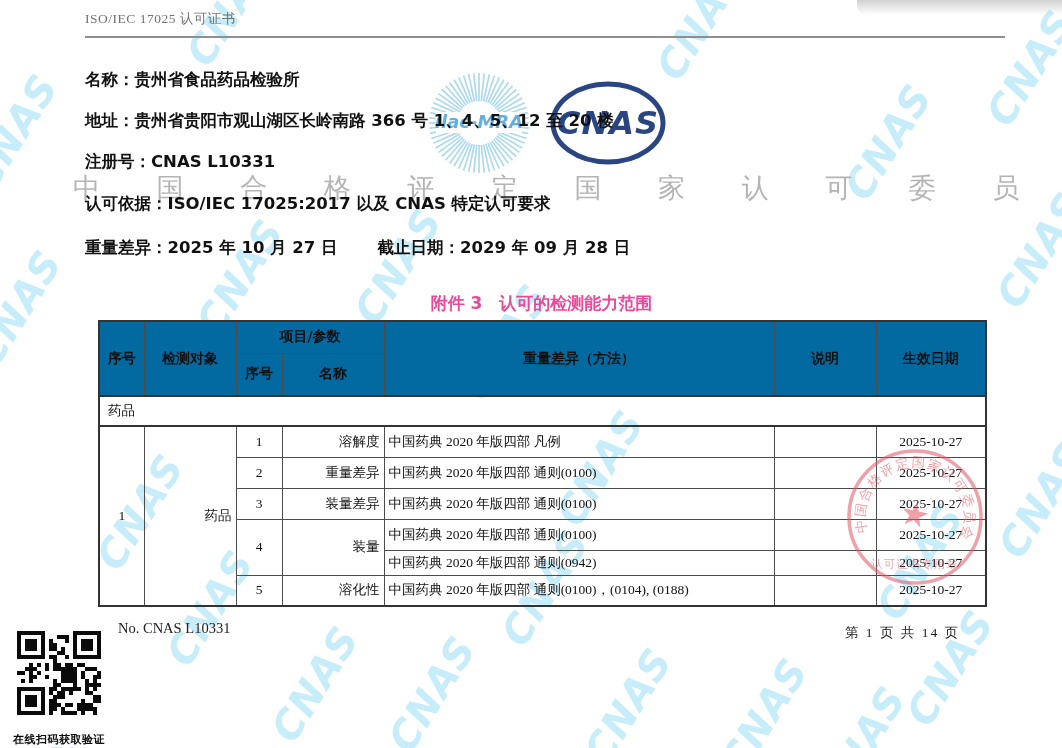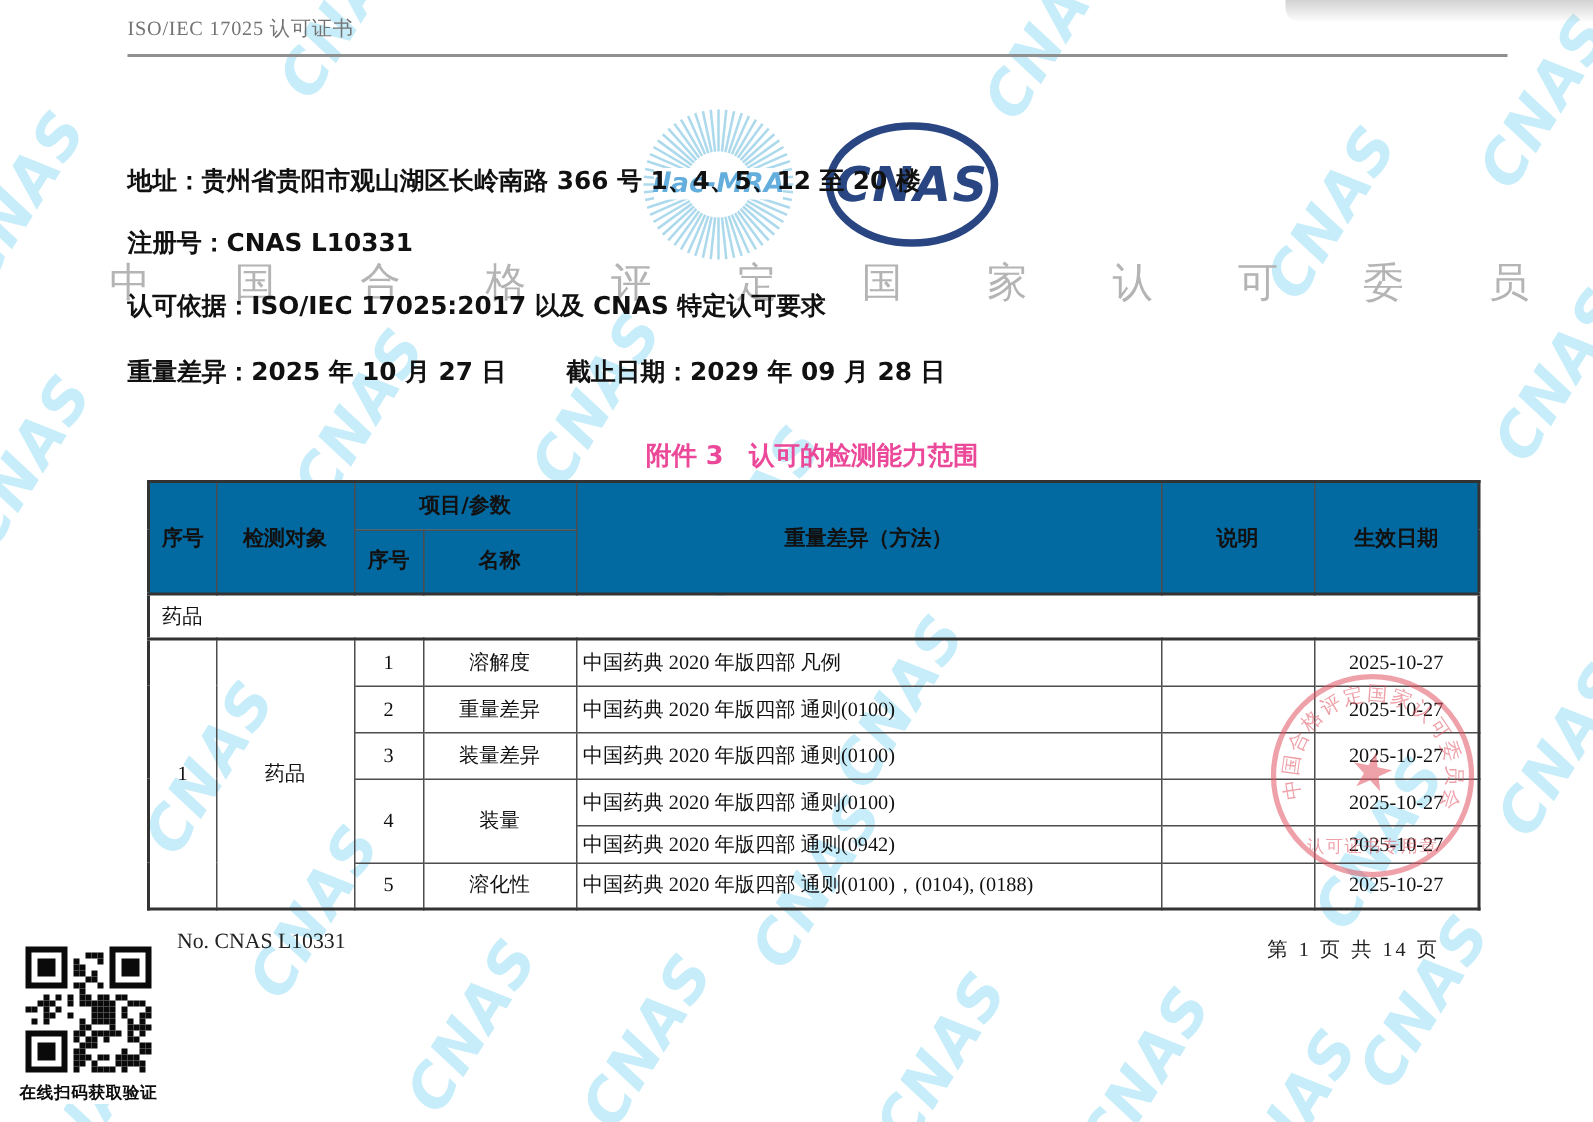--- a/index.html
+++ b/index.html
@@ -54,31 +54,31 @@
   }
   table.cap td{
     border:1px solid #4c4c4c;font:13.5px "Liberation Serif","DejaVu Serif",serif;
     color:#111;padding:2px 4px;vertical-align:middle;background:transparent;
   }
   tr.h1{height:32px;} tr.h2{height:43px;}
   tr.cat{height:30px;}
   tr.cat td{border-top:2px solid #333;border-bottom:2px solid #333;text-align:left;padding-left:8px;}
   tr.r{height:31px;} tr.rs{height:25px;}
   td.c-no,td.c-ino,td.c-date{text-align:center;}
-  td.c-obj,td.c-iname{text-align:center;padding-left:9px;}
+  td.c-obj,td.c-iname{text-align:right;padding-left:9px;}
   td.c-std{text-align:left;padding-left:13px;}
   td.vtop{vertical-align:top;padding-top:8px;}
   
   #stamp{position:absolute;left:845px;top:447px;z-index:3;opacity:.55;}
   
   .foot-no{position:absolute;left:118px;top:620px;z-index:2;font:14.5px "Liberation Serif","DejaVu Serif",serif;color:#222;}
   .foot-page{position:absolute;right:102px;top:624px;z-index:2;font:13.5px "Liberation Serif","DejaVu Serif",serif;letter-spacing:2px;color:#222;}
   .qrwrap{position:absolute;left:6px;top:624px;width:106px;z-index:2;background:#fff;text-align:center;}
   .qrwrap svg{display:block;margin:2px auto 0 auto;}
-  .qr-caption{font-weight:700;font-size:11px;letter-spacing:.5px;color:#0c0c0c;margin-top:1px;white-space:nowrap;}
+  .qr-caption{font-weight:700;font-size:11px;letter-spacing:.5px;color:#0c0c0c;margin-top:12px;white-space:nowrap;}
 </style>
 </head>
 <body>
 
 <div class="page">
 
   <div class="wm-layer" id="wm-layer">
       <span class="wm-tile" style="left: 230px; top: 8px; color: rgb(198, 237, 249);">CNAS</span>
       <span class="wm-tile" style="left: 700px; top: 22px; color: rgb(198, 237, 249);">CNAS</span>
       <span class="wm-tile" style="left: 1030px; top: 68px; color: rgb(198, 237, 249);">CNAS</span>
@@ -175,20 +175,23 @@
   </svg>
 
   <svg id="cnas-logo" class="logo" width="120" height="95" viewBox="0 0 120 95">
     <ellipse cx="60" cy="45" rx="55" ry="39" fill="none" stroke="#1e3c7c" stroke-width="5"></ellipse>
     <text x="60" y="56" text-anchor="middle" font-family="DejaVu Sans, sans-serif" font-size="32" font-style="italic" font-weight="700" fill="#1e3c7c" letter-spacing="1">CNAS</text>
   </svg>
 
   <div class="hdr-title">ISO/IEC 17025 认可证书</div>
   <div class="hdr-rule"></div>
 
+  <div class="info-line" style="top:69px">
+    <span>名称：</span><span>贵州省食品药品检验所</span>
+  </div>
   <div class="info-line" style="top:110px">
     <span>地址：</span><span>贵州省贵阳市观山湖区长岭南路 366 号 1、4、5、12 至 20 楼</span>
   </div>
   <div class="info-line" style="top:151px">
     <span>注册号：</span><span>CNAS L10331</span>
   </div>
   <div class="info-line" style="top:193px">
     <span>认可依据：</span><span>ISO/IEC 17025:2017 以及 CNAS 特定认可要求</span>
   </div>
   <div class="info-line" style="top:237px">

